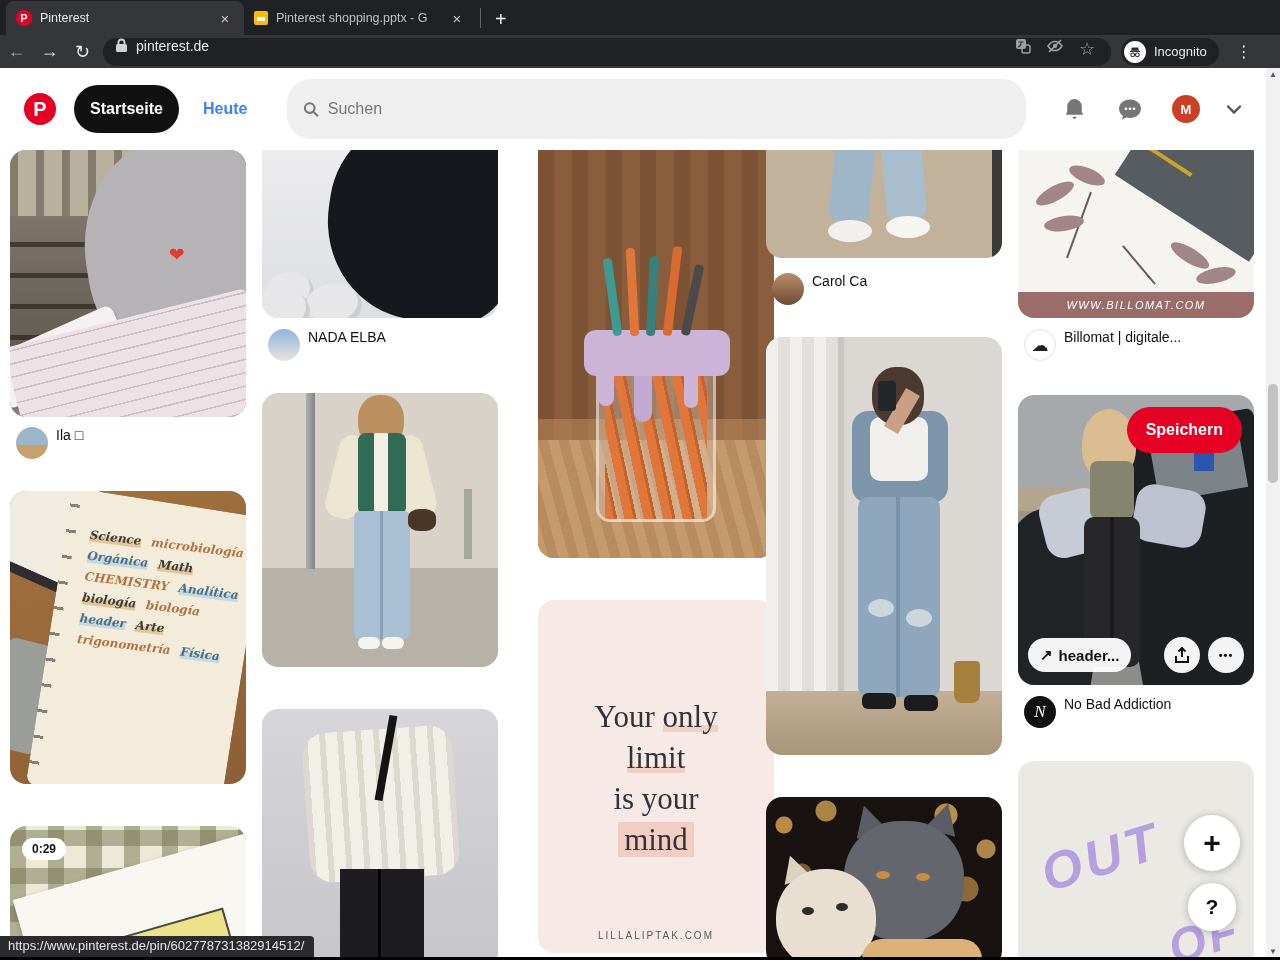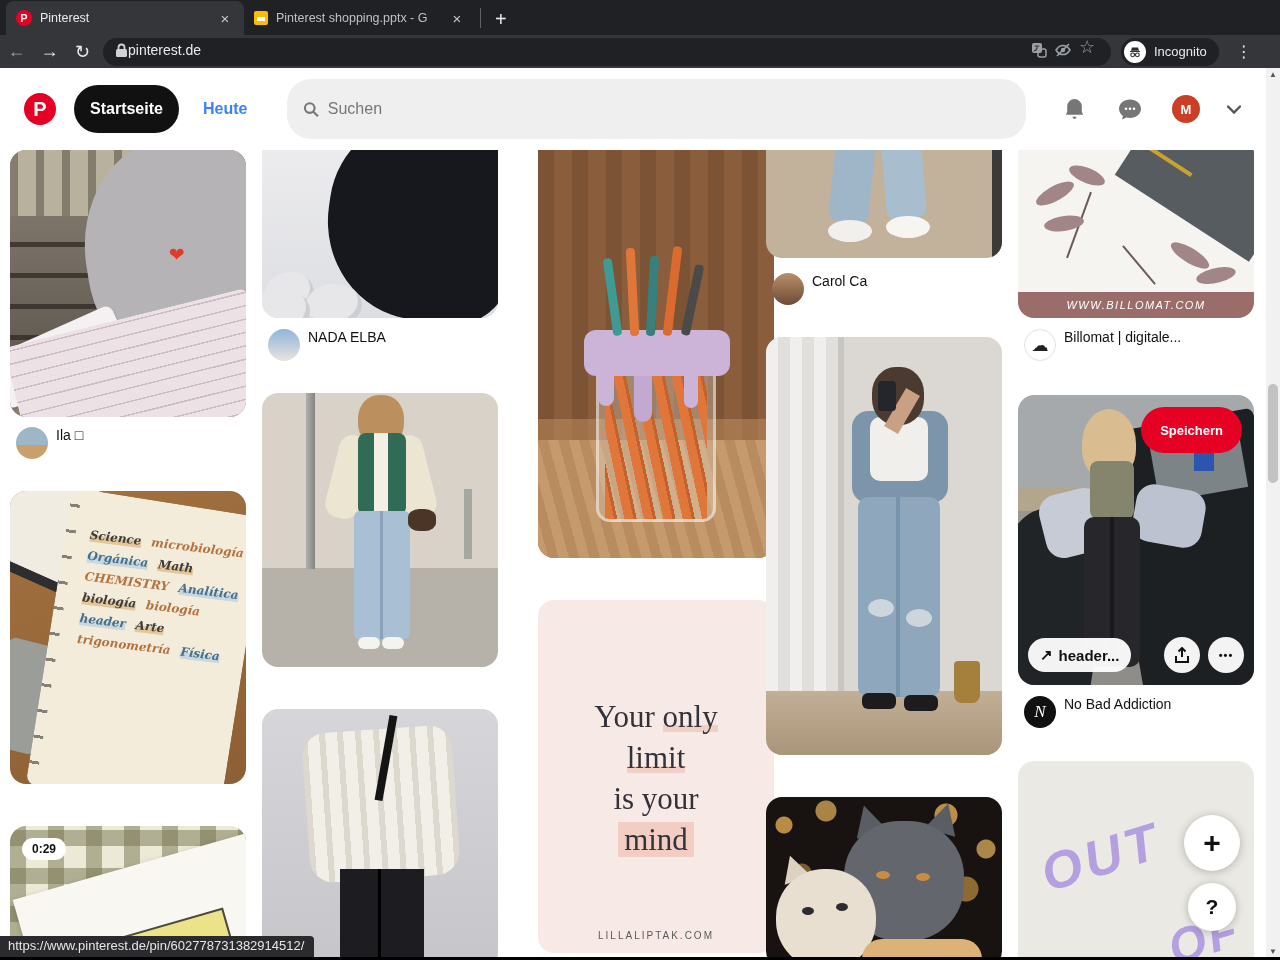--- a/index.html
+++ b/index.html
@@ -19,21 +19,21 @@
   .favicon-slides { width:14px; height:14px; background:#fbbc04; border-radius:2px; position:relative; flex:0 0 14px;}
   .favicon-slides i { position:absolute; left:3px; right:3px; top:6px; height:4px; background:#fff; display:block;}
   .tab-sep { width:1px; height:20px; background:#5f6368; margin:0 4px 7px 4px; }
   .newtab { color:#e8eaed; font-size:20px; margin-bottom:4px; padding:0 10px; }
 
   .toolbar { position:absolute; top:35px; left:0; right:0; height:33px; background:#35363a;
     display:flex; align-items:center; color:#e8eaed; }
   .navbtn { width:33px; text-align:center; font-size:18px; }
   .navbtn.back { color:#9aa0a6; }
   .omnibox { height:28px; width:1008px; margin-left:4px; background:#202124; border-radius:14px;
-    display:flex; align-items:flex-end; padding:8px 12px; }
+    display:flex; align-items:flex-start; padding:0 12px; gap:8px; }
   .omnibox .url { font-size:14px; color:#e8eaed; flex:1; }
   .obicon { width:24px; display:flex; justify-content:center; align-items:center; color:#9aa0a6; font-size:16px;}
   .incog-chip { margin-left:10px; height:28px; background:#202124; border-radius:14px;
     display:flex; align-items:center; gap:8px; padding:0 12px 0 3px; }
   .incog-circle { width:22px; height:22px; border-radius:50%; background:#fff;
     display:flex; align-items:center; justify-content:center; }
   .incog-chip span { font-size:13px; color:#e8eaed; }
   .menu-dots { margin-left:10px; font-size:16px; color:#e8eaed; width:30px; text-align:center;}
 
   
@@ -257,21 +257,21 @@
   .c5p2 .seat { left:-28px; bottom:-24px; width:112px; height:200px; background:#202427;
     border-radius:40% 24% 0 30%; transform:rotate(9deg); }
   .c5p2 .sign { right:40px; top:44px; width:20px; height:32px; background:#2c55b0; border-top:8px solid #b03030; }
   .c5p2 .hair { left:64px; top:14px; width:54px; height:70px; background:#d9bd90; border-radius:50% 50% 42% 42%; }
   .c5p2 .gtop { left:72px; top:66px; width:44px; height:58px; background:#85856e; border-radius:8px; }
   .c5p2 .legs { left:66px; top:122px; width:56px; height:150px; background:#27272b; border-radius:10px;
     background-image:linear-gradient(90deg, transparent 0 26px, #1a1a1e 26px 30px, transparent 30px); }
   .c5p2 .jkt { left:24px; top:96px; width:64px; height:64px; background:#c6cbd6; border-radius:18px; transform:rotate(-14deg); }
   .c5p2 .jkt2 { left:116px; top:92px; width:70px; height:58px; background:#bcc2cf; border-radius:18px; transform:rotate(10deg); }
   .savebtn { position:absolute; top:12px; right:12px; background:#e60023; color:#fff; font-weight:bold;
-    font-size:13px; height:46px; padding:0 19px; border-radius:24px; border:none;
+    font-size:16px; height:46px; padding:0 19px; border-radius:24px; border:none;
     display:flex; align-items:center; font-family:"Liberation Sans",sans-serif; }
   .hoverrow { position:absolute; left:10px; right:10px; bottom:12px; display:flex; align-items:center; gap:8px; }
   .linkpill { background:rgba(255,255,255,.95); height:34px; border-radius:17px; display:flex;
     align-items:center; gap:6px; padding:0 12px; font-weight:bold; font-size:15px; color:#111; max-width:136px; }
   .linkpill .txt { white-space:nowrap; overflow:hidden; }
   .circbtn { width:36px; height:36px; border-radius:50%; background:rgba(255,255,255,.95);
     display:flex; align-items:center; justify-content:center; margin-left:auto; }
   .circbtn + .circbtn { margin-left:0; }
   .circbtn .dots { font-size:11px; letter-spacing:1px; color:#111; font-weight:bold; }
 

